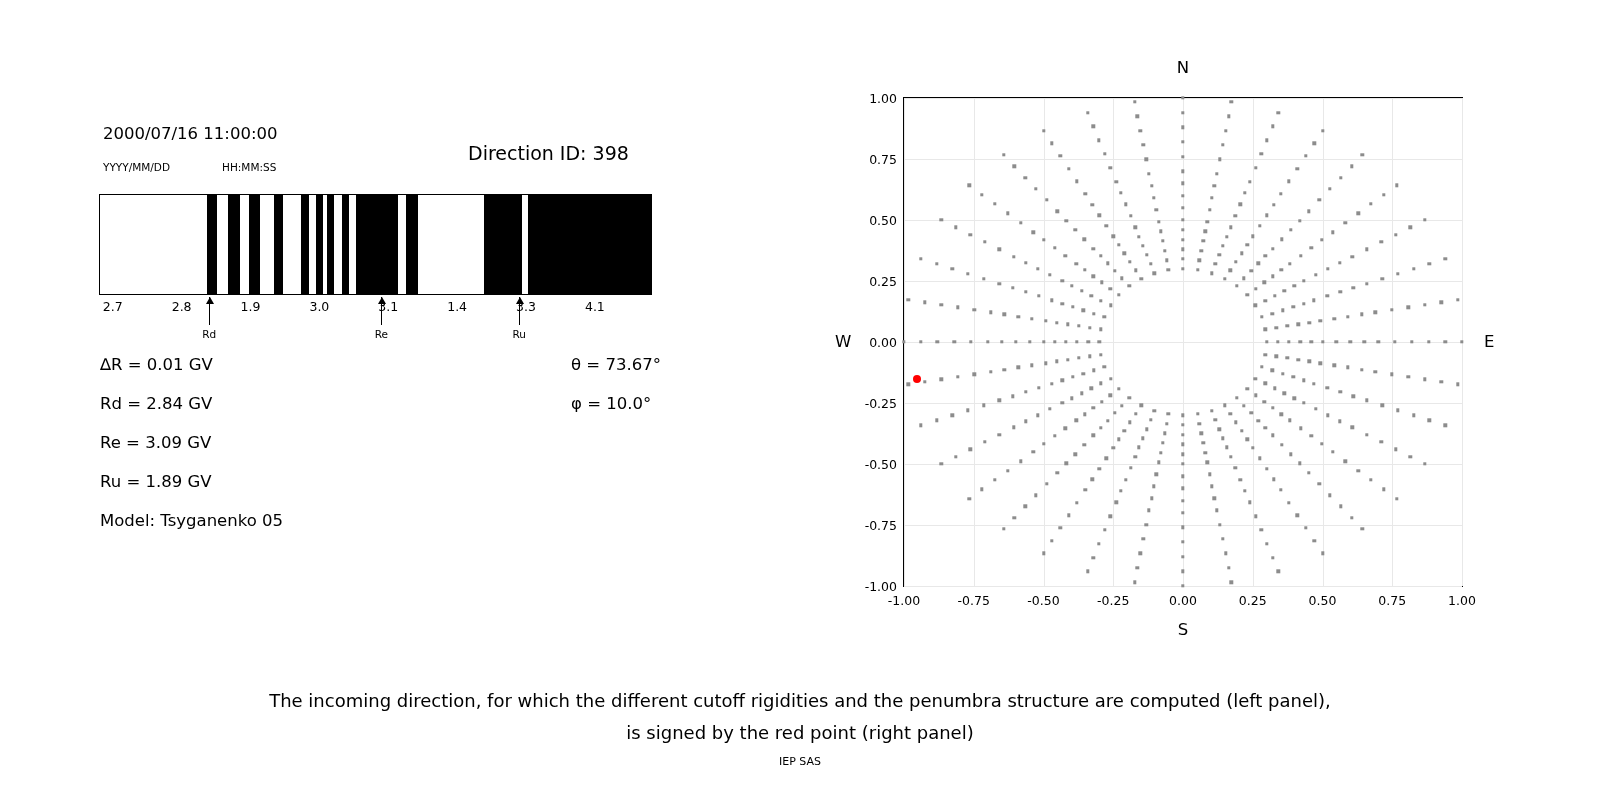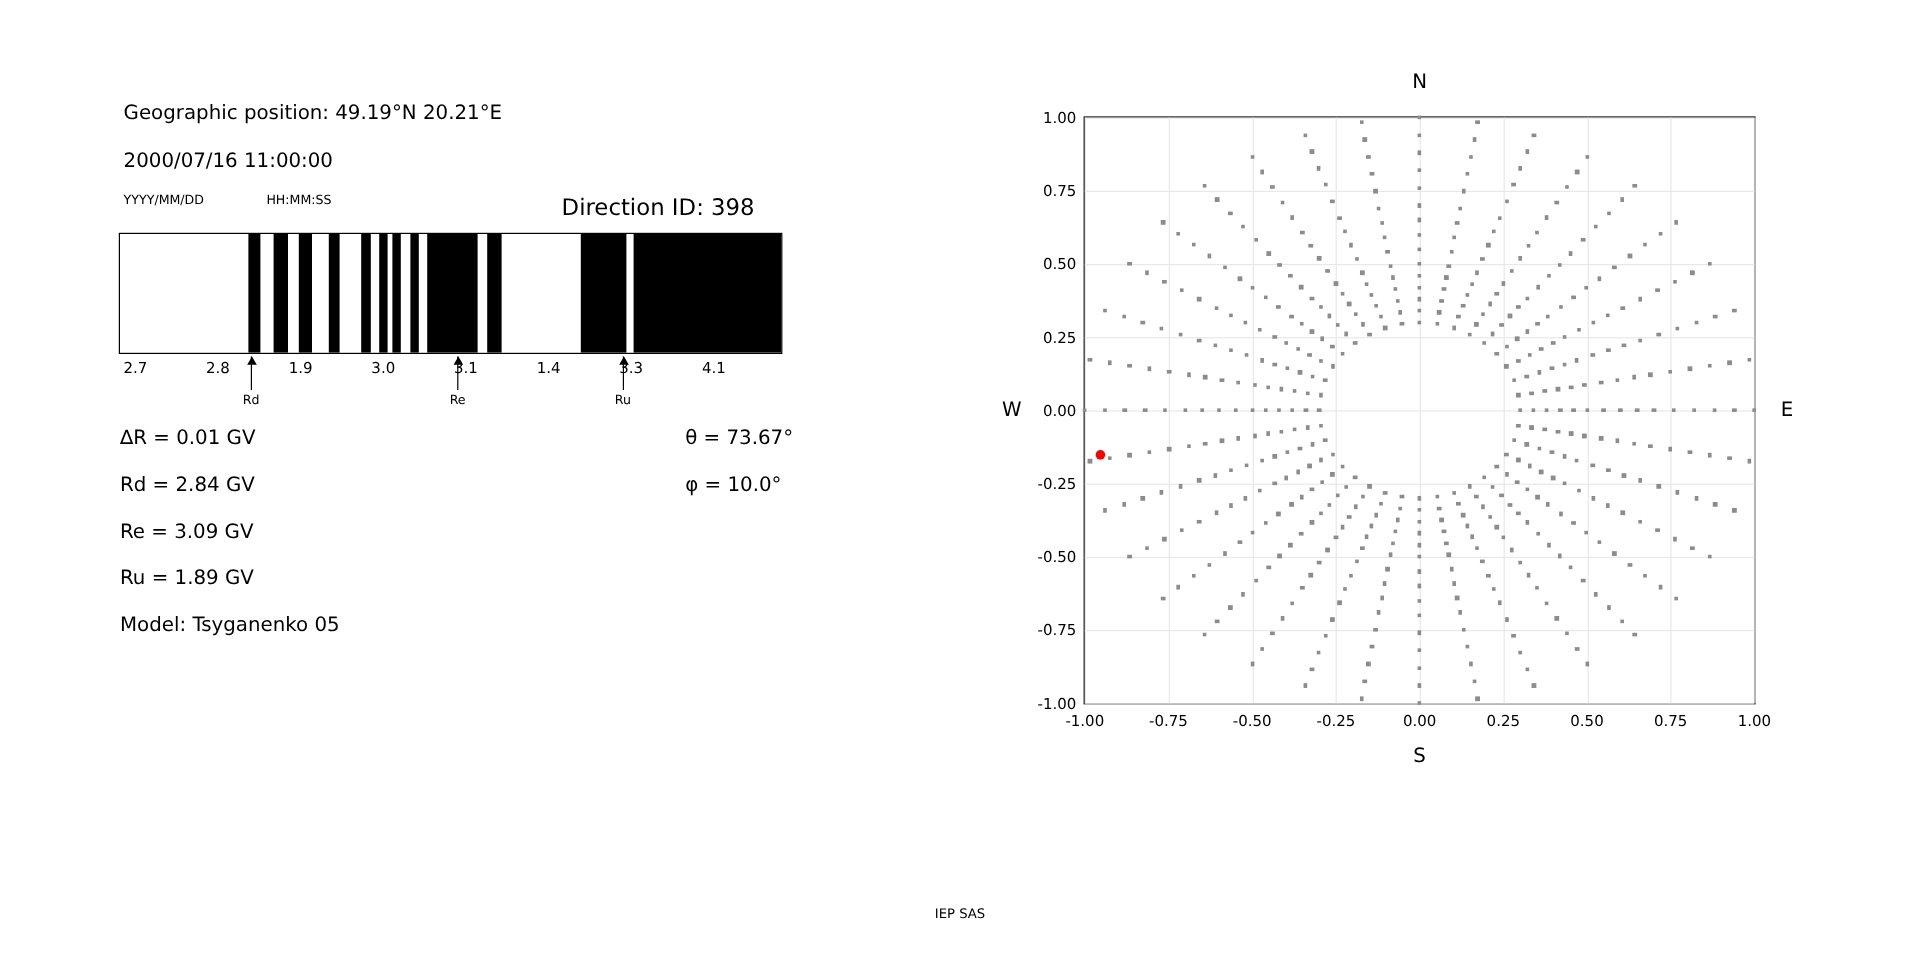--- a/index.html
+++ b/index.html
@@ -43,21 +43,21 @@
     top: 161px;
     font-size: 10.5px;
   }
   #time-format-label {
     left: 222px;
     top: 161px;
     font-size: 10.5px;
   }
   #direction-id {
     left: 468px;
-    top: 162px;
+    top: 142px;
     font-size: 19px;
   }
 
   
   #penumbra-box {
     position: absolute;
     left: 99px;
     top: 194px;
     width: 553px;
     height: 101px;
@@ -211,21 +211,20 @@
     width: 1600px;
     text-align: center;
     font-size: 11px;
   }
 </style>
 </head>
 <body>
 
 <div id="left-panel">
 
-  <div class="txt" id="geo-position">Geographic position: 49.19°N 20.21°E</div>
   <div class="txt" id="datetime-value">2000/07/16 11:00:00</div>
   <div class="txt" id="date-format-label">YYYY/MM/DD</div>
   <div class="txt" id="time-format-label">HH:MM:SS</div>
   <div class="txt" id="direction-id">Direction ID: 398</div>
 
   <div id="penumbra-box">
       <div class="band" style="left: 106.756px; width: 10.3313px;"></div>
       <div class="band" style="left: 128.107px; width: 12.3975px;"></div>
       <div class="band" style="left: 148.77px; width: 11.02px;"></div>
       <div class="band" style="left: 173.565px; width: 8.95375px;"></div>
@@ -844,14 +843,16 @@
       <div class="dot" style="left: 233.459px; top: 18.1245px;"></div>
       <div class="dot" style="left: 230.552px; top: 3.70691px;"></div>
     </div>
   <div class="compass" id="compass-n">N</div>
   <div class="compass" id="compass-s">S</div>
   <div class="compass" id="compass-w">W</div>
   <div class="compass" id="compass-e">E</div>
 </div>
 
 <div id="caption">
+  <div>The incoming direction, for which the different cutoff rigidities and the penumbra structure are computed (left panel),</div>
+  <div>is signed by the red point (right panel)</div>
 </div>
 <div id="credit">IEP SAS</div>
 
 </body></html>

